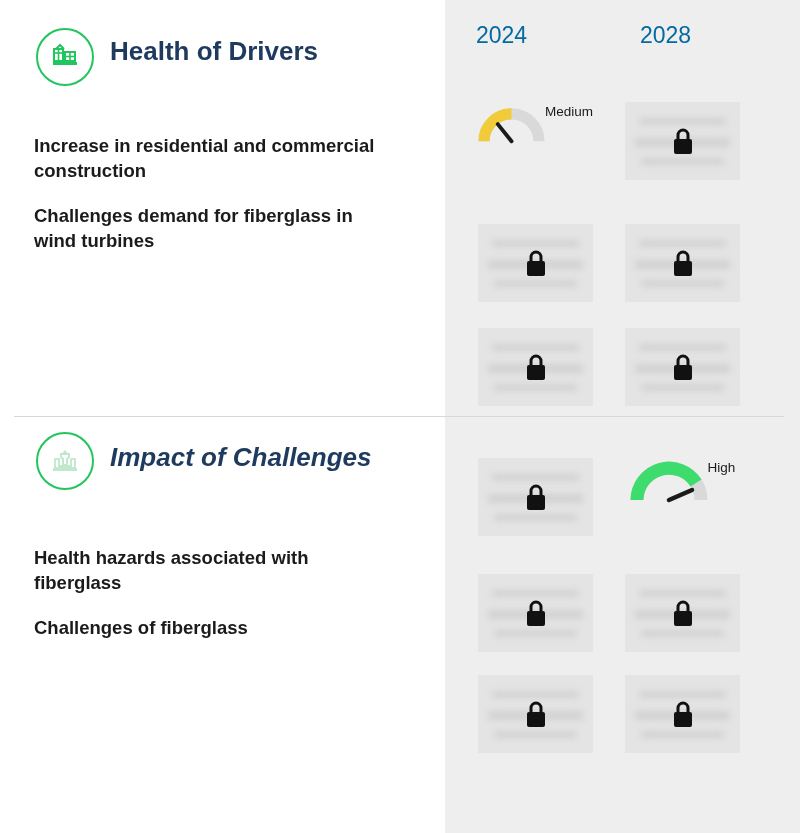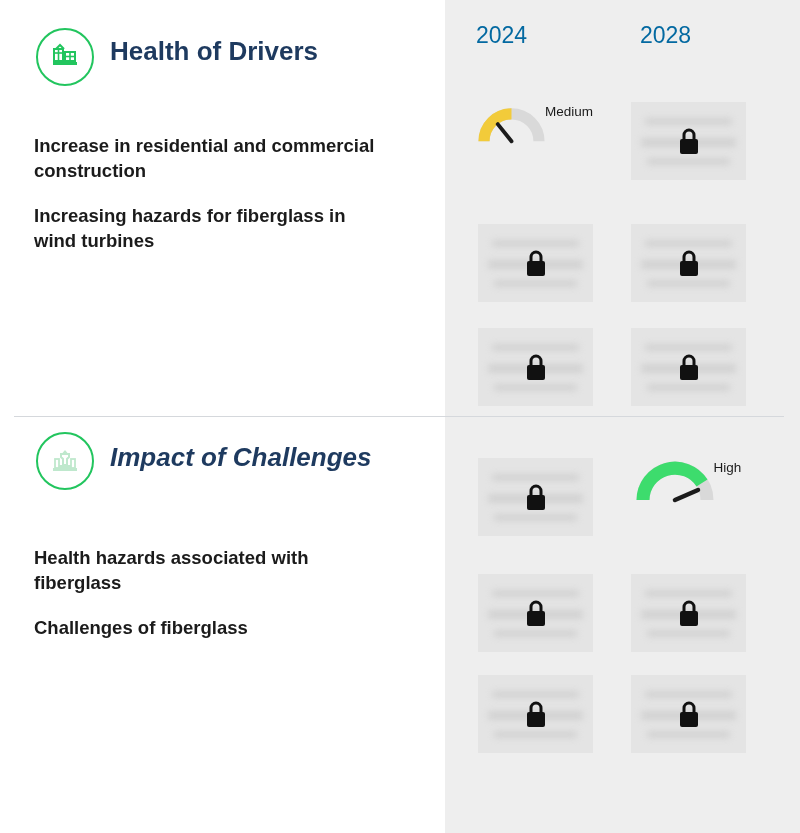--- a/index.html
+++ b/index.html
@@ -139,21 +139,21 @@
   }
   .cell {
     position: absolute;
     width: 115px;
     height: 78px;
     display: flex;
     align-items: center;
     justify-content: center;
   }
   .cell.col1 { left: 33px; }
-  .cell.col2 { left: 186px; }
+  .cell.col2 { left: 180px; }
 
   
   .locked {
     position: relative;
     width: 115px;
     height: 78px;
     background: #e4e4e4;
     display: flex;
     align-items: center;
     justify-content: center;
@@ -219,21 +219,21 @@
           <line x1="10.5" y1="9" x2="10.5" y2="21" stroke="#22c55e" stroke-width="1.6"></line>
           <line x1="17" y1="16.5" x2="27" y2="16.5" stroke="#22c55e" stroke-width="1.6"></line>
           <line x1="22" y1="12" x2="22" y2="21" stroke="#22c55e" stroke-width="1.6"></line>
           <path d="M8 9 L12 5 L16 9" fill="none" stroke="#22c55e" stroke-width="2"></path>
         </svg>
       </div>
       <div class="section-title">Health of Drivers</div>
     </div>
     <div class="item-list">
       <div class="item">Increase in residential and commercial construction</div>
-      <div class="item">Increasing hazards for fiberglass in wind turbines</div>
+      <div class="item">Challenges demand for fiberglass in wind turbines</div>
     </div>
   </div>
 
   <div class="section" id="section-challenges">
     <div class="section-head">
       <div class="section-icon muted">
         <svg width="34" height="34" viewBox="0 0 34 34" aria-hidden="true">
           <rect x="5" y="24" width="24" height="3" fill="#bfe8cd"></rect>
           <path d="M17 6 l2.5 3 h-5 z" fill="#bfe8cd"></path>
           <path d="M13 10 h8 v3 l-2 2 v6 h-4 v-6 l-2 -2 z" fill="none" stroke="#bfe8cd" stroke-width="2"></path>

